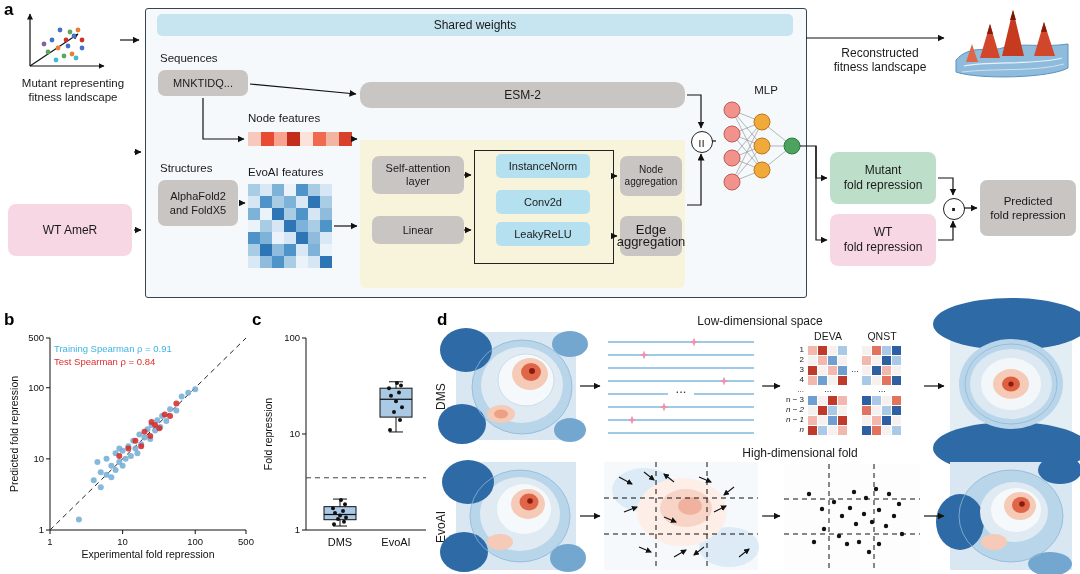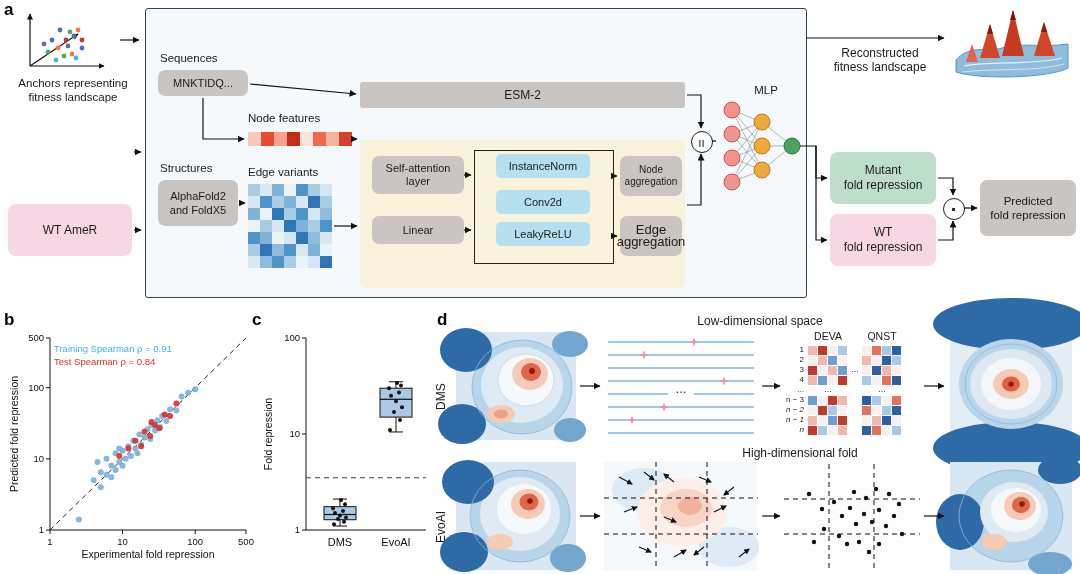--- a/index.html
+++ b/index.html
@@ -68,55 +68,58 @@
         <circle cx="66" cy="24" r="2.4" fill="#ed7d31"></circle>
       <circle cx="60" cy="48" r="2.4" fill="#ed7d31"></circle>
         <circle cx="54" cy="34" r="2.4" fill="#c9332a"></circle>
       <circle cx="70" cy="34" r="2.4" fill="#c9332a"></circle>
         <circle cx="44" cy="54" r="2.4" fill="#3bbcd4"></circle>
       <circle cx="64" cy="52" r="2.4" fill="#3bbcd4"></circle>
         <circle cx="32" cy="38" r="2.4" fill="#8064a2"></circle>
     </g>
   </svg>
   <div class="cap" style="left:2px;top:76px;width:142px">
-    <div>Anchors representing</div>
+    <div>Mutant representing</div>
     <div>fitness landscape</div>
   </div>
   <div class="box pink" style="left:8px;top:204px;width:124px;height:52px">
     <div>WT AmeR</div>
   </div>
 
   <div id="main-box" style="left:145px;top:8px;width:660px;height:288px"></div>
+  <div id="shared-bar" style="left:157px;top:14px;width:636px;height:22px">
+    <span>Shared weights</span>
+  </div>
 
   <div class="lab" style="left:160px;top:52px">Sequences</div>
   <div class="box gray" style="left:158px;top:70px;width:90px;height:26px;font-size:11px">
     <div>MNKTIDQ...</div>
   </div>
-  <div class="box gray" style="left:360px;top:82px;width:325px;height:26px;border-radius:3px">
+  <div class="box gray" style="left:360px;top:82px;width:325px;height:26px;border-radius:10px">
     <div>ESM-2</div>
   </div>
 
   <div class="lab" style="left:248px;top:112px">Node features</div>
   <div id="node-strip" style="left:248px;top:132px">
       <div class="nf-cell" style="background: rgb(247, 201, 188);"></div>
       <div class="nf-cell" style="background: rgb(232, 74, 51);"></div>
       <div class="nf-cell" style="background: rgb(247, 163, 143);"></div>
       <div class="nf-cell" style="background: rgb(194, 45, 28);"></div>
       <div class="nf-cell" style="background: rgb(251, 227, 218);"></div>
       <div class="nf-cell" style="background: rgb(239, 106, 79);"></div>
       <div class="nf-cell" style="background: rgb(242, 181, 162);"></div>
       <div class="nf-cell" style="background: rgb(216, 64, 42);"></div>
     </div>
 
   <div class="lab" style="left:160px;top:162px">Structures</div>
   <div class="box gray" style="left:158px;top:180px;width:80px;height:46px;font-size:11px;line-height:14px">
     <div>AlphaFold2</div>
     <div>and FoldX5</div>
   </div>
-  <div class="lab" style="left:248px;top:166px">Edge variants</div>
+  <div class="lab" style="left:248px;top:166px">EvoAI features</div>
   <div id="edge-grid" style="left:248px;top:184px">
       <div class="ef-cell" style="background: rgb(170, 205, 230); width: 12px; height: 12px;"></div>
       <div class="ef-cell" style="background: rgb(216, 232, 244); width: 12px; height: 12px;"></div>
       <div class="ef-cell" style="background: rgb(125, 179, 216); width: 12px; height: 12px;"></div>
       <div class="ef-cell" style="background: rgb(234, 243, 249); width: 12px; height: 12px;"></div>
       <div class="ef-cell" style="background: rgb(79, 148, 200); width: 12px; height: 12px;"></div>
       <div class="ef-cell" style="background: rgb(168, 204, 228); width: 12px; height: 12px;"></div>
       <div class="ef-cell" style="background: rgb(214, 230, 244); width: 12px; height: 12px;"></div>
       <div class="ef-cell" style="background: rgb(214, 230, 244); width: 12px; height: 12px;"></div>
       <div class="ef-cell" style="background: rgb(79, 148, 200); width: 12px; height: 12px;"></div>

